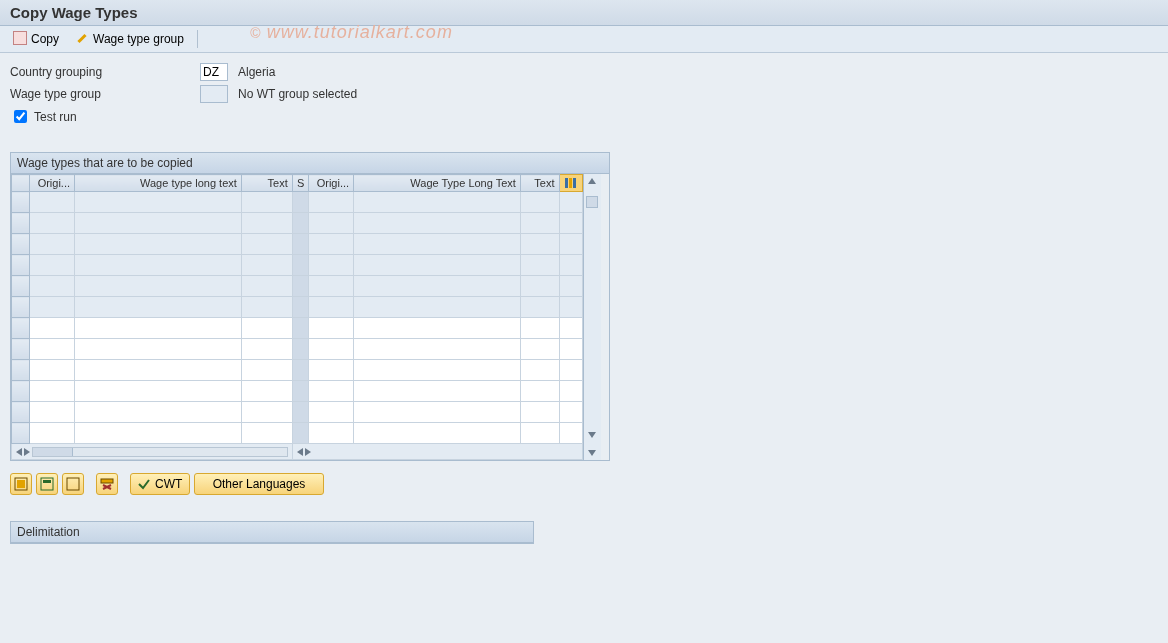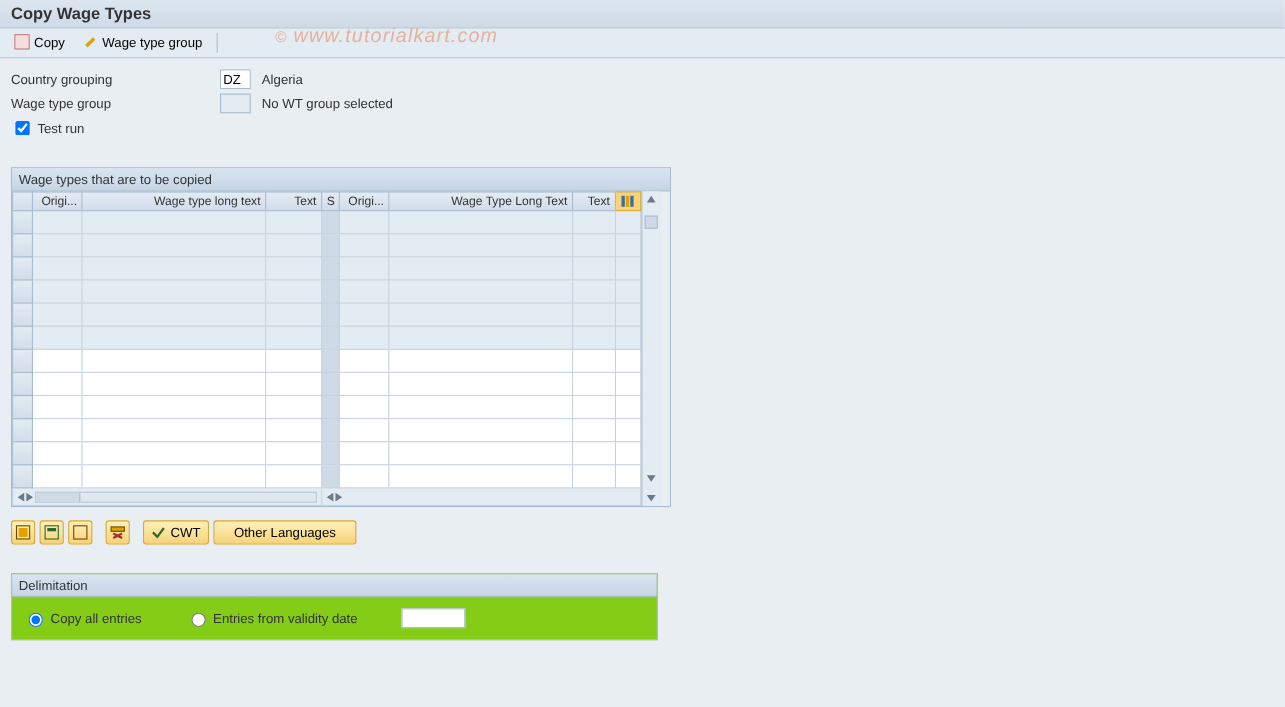--- a/index.html
+++ b/index.html
@@ -50,21 +50,21 @@
   .hscroll .track .th{position:absolute; left:0; top:0; height:100%; width:40px; background:#cfdae7; border-right:1px solid #a9bccf;}
 
   .btn-row{ margin-top:12px; display:flex; align-items:center; gap:4px;}
   .sap-btn{ height:22px; border:1px solid #d8a830; background:linear-gradient(#fff0b8,#f7d37a); border-radius:3px; font-size:12px; padding:0 12px; display:inline-flex; align-items:center; gap:4px; cursor:default;}
   .icon-btn{ width:22px; padding:0; justify-content:center;}
   .cwt-btn{ width:60px; padding:0 6px;}
   .copy-btn{ width:180px; justify-content:center;}
   .lang-btn{ width:130px; justify-content:center;}
   .ic-svg{display:block;}
 
-  .group-box{ margin-top:26px; border:1px solid #a9bccf; width:588px; background:#84cc16;}
+  .group-box{ margin-top:26px; border:1px solid #a9bccf; width:524px; background:#c4b5fd;}
   .group-title{ background:linear-gradient(#d9e4ef,#c6d5e6); border-bottom:1px solid #a9bccf; padding:3px 6px; font-size:12px;}
   .group-body{ padding:10px; display:flex; align-items:center; gap:40px;}
   .radio-lbl{ display:flex; align-items:center; gap:4px;}
   .date-inp{ width:58px;}
 </style>
 </head>
 <body>
 
 <div class="titlebar">Copy Wage Types</div>
 
@@ -319,26 +319,15 @@
         </svg>
       <span>CWT</span>
     </button>
     <button class="sap-btn lang-btn">
       <span>Other Languages</span>
     </button>
   </div>
 
   <div class="group-box">
     <div class="group-title">Delimitation</div>
-    <div class="group-body">
-      <label class="radio-lbl">
-        <input type="radio" name="delim" checked="" style="">
-        <span>Copy all entries</span>
-      </label>
-      <label class="radio-lbl">
-        <input type="radio" name="delim" style="">
-        <span>Entries from validity date</span>
-      </label>
-      <input class="inp date-inp" value="" style="">
-    </div>
   </div>
 
 </div>
 
 </body></html>

